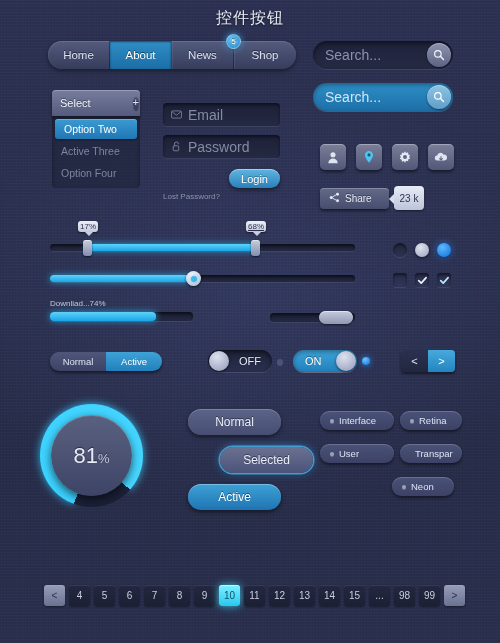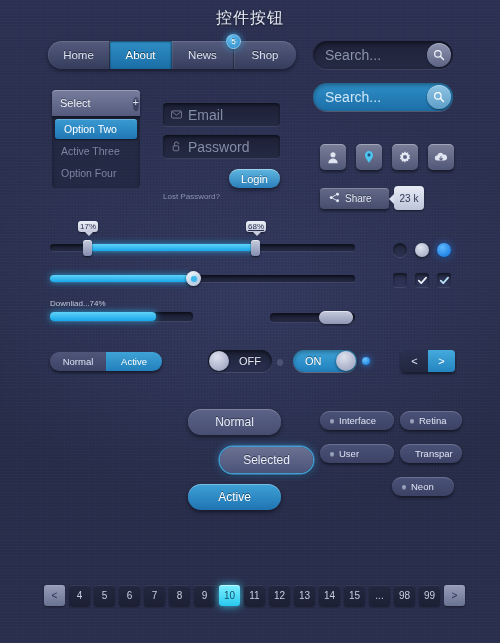--- a/index.html
+++ b/index.html
@@ -461,20 +461,29 @@
     <span class="knob"></span>
     <span class="lbl">ON</span>
   </div>
   <div class="dot-i" style="left:362px; top:357px; width:8px; height:8px; background:radial-gradient(circle at 38% 32%,#6cc3ff,#0d72d6); box-shadow:0 0 6px rgba(40,140,245,.9);"></div>
 
   <div class="arrowgrp">
     <span class="ag-l">&lt;</span>
     <span class="ag-r">&gt;</span>
   </div>
 
+  <div class="circ">
+    <div class="glow" id="circGlow" style="background: conic-gradient(from 200deg, rgb(41, 198, 255) 0deg, rgb(63, 210, 255) 291.6deg, rgba(0, 0, 0, 0) 291.6deg);"></div>
+    <div class="ring" id="circRing" style="background: conic-gradient(from 200deg, rgb(58, 210, 255) 0deg, rgb(71, 214, 255) 291.6deg, rgba(25, 30, 52, 0.9) 291.6deg, rgba(25, 30, 52, 0.9) 360deg);"></div>
+    <div class="inner">
+      <div class="val">
+        <span>81</span><small>%</small>
+      </div>
+    </div>
+  </div>
 
   <div class="bigbtn bb-normal">Normal</div>
   <div class="bigbtn bb-selected">Selected</div>
   <div class="bigbtn bb-active">Active</div>
 
   <div class="tag" style="left:320px; top:411px; width:74px;">
     <i class="tdot"></i>
       <span>Interface</span>
   </div>
   <div class="tag" style="left:400px; top:411px; width:62px;">

